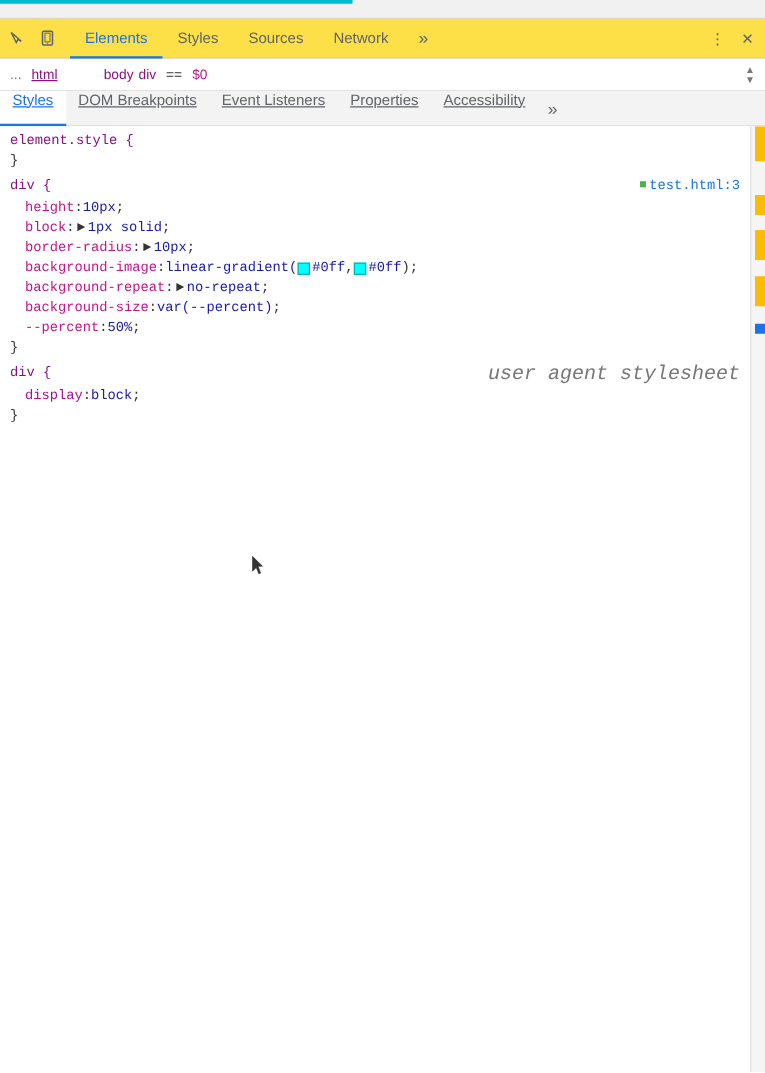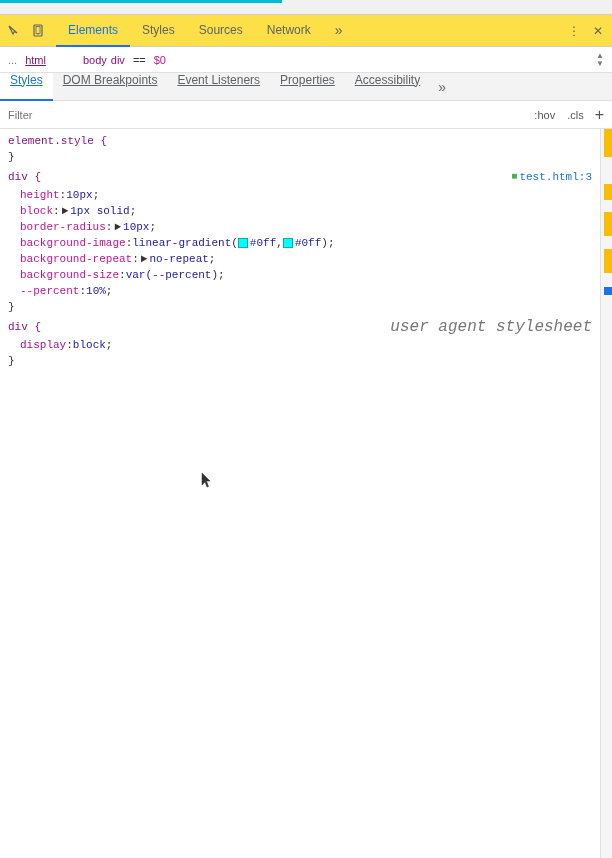--- a/index.html
+++ b/index.html
@@ -393,28 +393,20 @@
     </div>
     <div class="styles-tab">
       <span>Properties</span>
     </div>
     <div class="styles-tab">
       <span>Accessibility</span>
     </div>
     <div class="styles-tabs-more">»</div>
   </div>
 
-  <div class="filter-bar">
-    <input class="filter-input" type="text" placeholder="Filter" style="">
-    <div class="filter-buttons">
-      <span class="filter-btn">:hov</span>
-      <span class="filter-btn">.cls</span>
-    </div>
-    <span class="filter-plus">+</span>
-  </div>
 
   <div class="code-area">
     <div class="code-content">
 
       <div class="rule-block">
         <div class="code-line">
           <span class="selector">element.style {</span>
         </div>
         <div class="code-line">
           <span class="brace">}</span>
@@ -476,21 +468,21 @@
         <div class="code-line indent">
           <span class="property">background-size</span>
           <span class="colon">: </span>
           <span class="value">var(--percent)</span>
           <span class="semicolon">;</span>
         </div>
 
         <div class="code-line indent">
           <span class="property">--percent</span>
           <span class="colon">: </span>
-          <span class="value">10%</span>
+          <span class="value">50%</span>
           <span class="semicolon">;</span>
         </div>
 
         <div class="code-line">
           <span class="brace">}</span>
         </div>
       </div>
 
       <div class="rule-block">
         <div class="rule-header">

